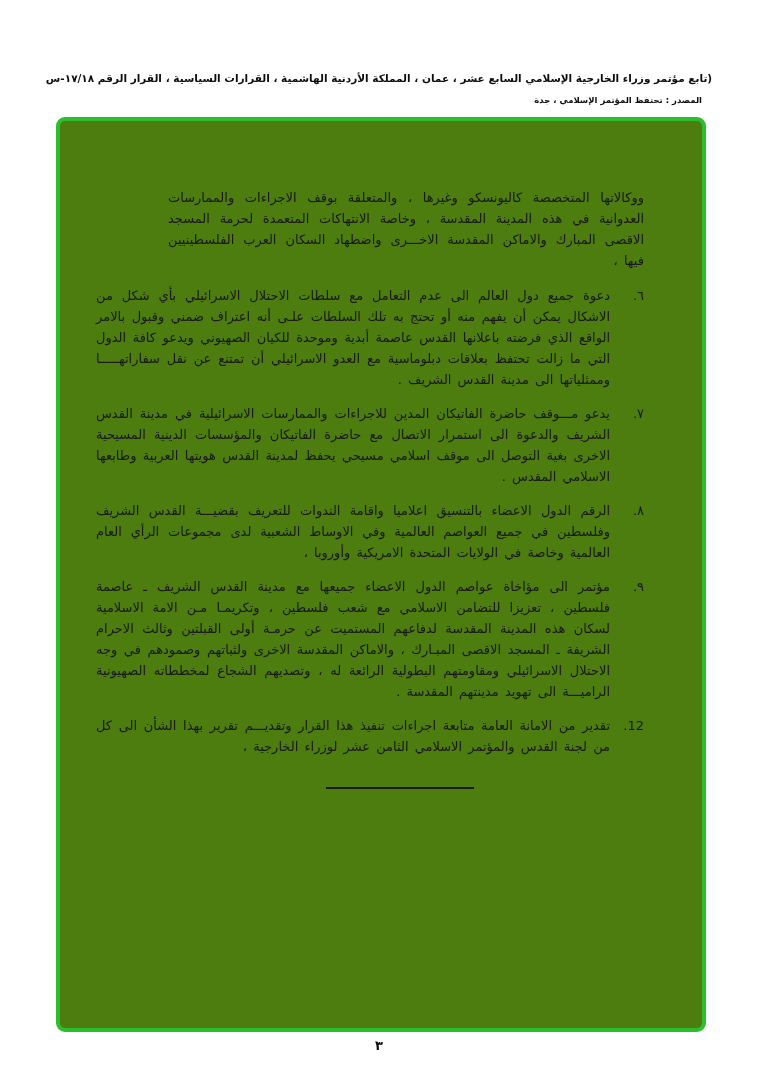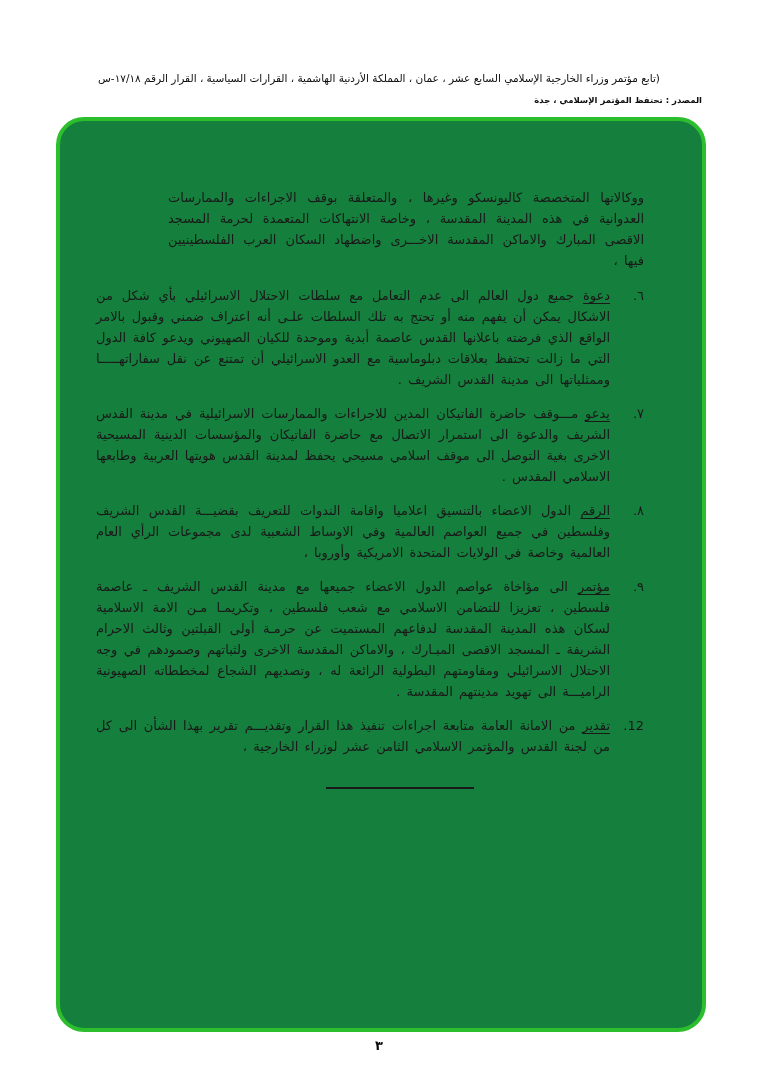--- a/index.html
+++ b/index.html
@@ -11,39 +11,39 @@
     position: relative;
     overflow: hidden;
     color: #141414;
   }
   .page-header {
     position: absolute;
     top: 72px; left: 38px; right: 38px;
     direction: rtl;
     text-align: center;
     font-size: 10.5px;
-    font-weight: normal;
+    font-weight: bold;
     white-space: nowrap;
     color: #0d0d0d;
   }
   .source-line {
     position: absolute;
     top: 95px; right: 56px;
     direction: rtl;
     font-size: 8.5px;
     font-weight: bold;
     color: #0d0d0d;
   }
   .doc-frame {
     position: absolute;
     top: 117px; left: 56px;
     width: 650px; height: 915px;
     border: 4px solid #2dbe2d;
-    border-radius: 28px;
-    background: #15803d;
+    border-radius: 9px;
+    background: #4d7c0f;
   }
   .doc-body {
     position: absolute;
     top: 66px; right: 58px;
     width: 548px;
     direction: rtl;
     text-align: justify;
     font-size: 13px;
     line-height: 21px;
     word-spacing: 2px;
@@ -61,21 +61,20 @@
   .num {
     flex: 0 0 26px;
     text-align: right;
   }
   .itext {
     flex: 1;
     margin: 0;
     text-align: justify;
   }
   .lead {
-    text-decoration: underline;
     text-underline-offset: 3px;
   }
   .end-rule {
     width: 148px;
     border-top: 2px solid #1a1a1a;
     margin: 30px 170px 0 auto;
   }
   .page-number {
     position: absolute;
     top: 1038px; left: 0;

